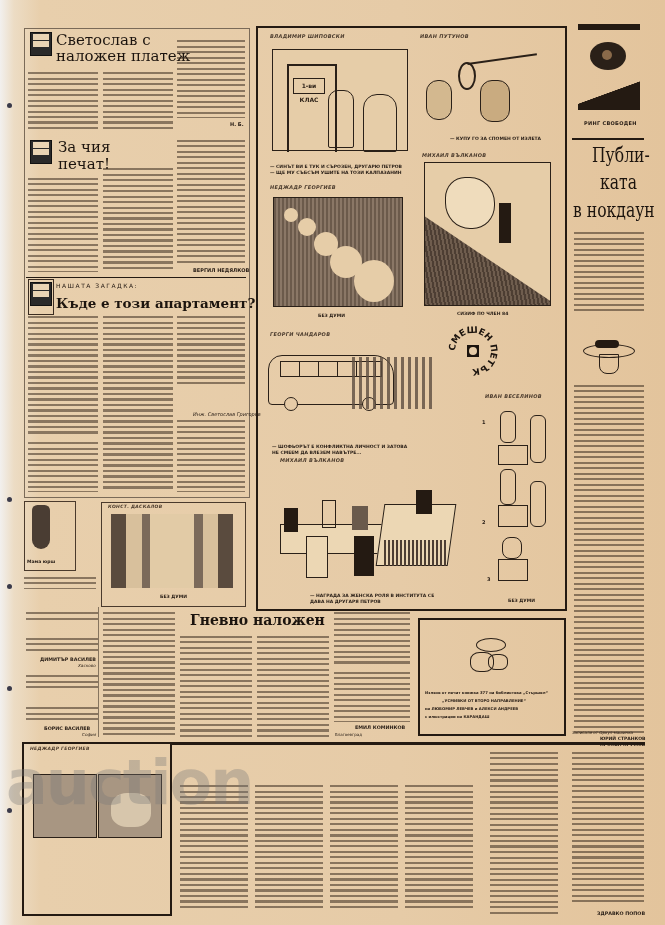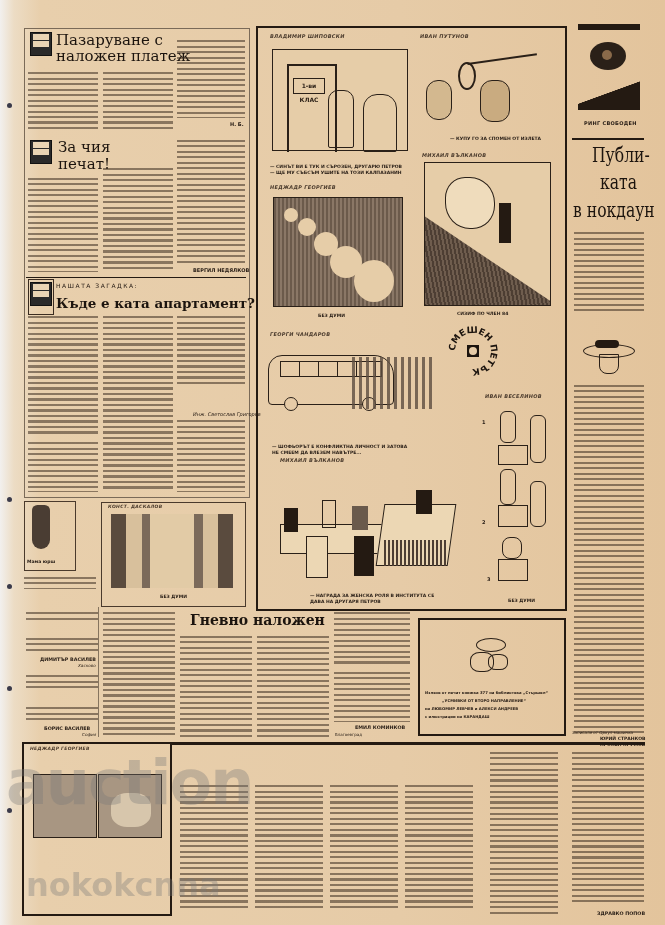--- a/index.html
+++ b/index.html
@@ -32,21 +32,21 @@
   <div class="hole" style="top:584px"></div>
   <div class="hole" style="top:686px"></div>
   <div class="hole" style="top:808px"></div>
 
   <div class="box" style="left:24px;top:28px;width:224px;height:468px;border-color:#7a6a58;"></div>
 
   <div class="logo" style="left:30px;top:32px;">
       <i></i>
       <i></i>
     </div>
-  <div class="hd" style="left:56px;top:31px;font-size:15px;">Пазаруване с</div>
+  <div class="hd" style="left:56px;top:31px;font-size:15px;">Светослав с</div>
   <div class="hd" style="left:56px;top:47px;font-size:15px;">наложен платеж</div>
   <div class="txt lines" style="left:28px;top:72px;width:70px;height:60px;"></div>
   <div class="txt lines" style="left:103px;top:72px;width:70px;height:60px;"></div>
   <div class="txt lines" style="left:177px;top:40px;width:68px;height:78px;"></div>
   <div class="cap" style="left:230px;top:121px;">Н. Б.</div>
 
   <div class="logo" style="left:30px;top:140px;">
       <i></i>
       <i></i>
     </div>
@@ -57,21 +57,21 @@
   <div class="txt lines" style="left:177px;top:140px;width:68px;height:126px;"></div>
   <div class="cap" style="left:193px;top:267px;font-size:5px;">ВЕРГИЛ НЕДЯЛКОВ</div>
   <div class="rule" style="left:26px;top:277px;width:220px;height:1px;"></div>
 
   <div class="box" style="left:28px;top:279px;width:24px;height:34px;"></div>
   <div class="logo" style="left:30px;top:282px;">
       <i></i>
       <i></i>
     </div>
   <div class="cap" style="left:56px;top:282px;font-size:6px;font-weight:normal;letter-spacing:1.5px;">НАШАТА ЗАГАДКА:</div>
-  <div class="hd" style="left:56px;top:295px;font-size:13.5px;font-weight:bold;">Къде е ката апартамент?</div>
+  <div class="hd" style="left:56px;top:295px;font-size:13.5px;font-weight:bold;">Къде е този апартамент?</div>
   <div class="txt lines" style="left:28px;top:316px;width:70px;height:120px;"></div>
   <div class="txt lines" style="left:103px;top:316px;width:70px;height:176px;"></div>
   <div class="txt lines" style="left:177px;top:316px;width:68px;height:70px;"></div>
   <div class="cap" style="left:193px;top:411px;font-weight:normal;font-style:italic;">Инж. Светослав Григоров</div>
   <div class="txt lines" style="left:177px;top:420px;width:68px;height:72px;"></div>
   <div class="txt lines" style="left:28px;top:442px;width:70px;height:50px;"></div>
 
   <div class="box" style="left:24px;top:501px;width:50px;height:68px;border-color:#4a3a2c;"></div>
   <div class="fig dark" style="left:32px;top:505px;width:18px;height:44px;border-radius:6px 6px 10px 10px;"></div>
   <div class="cap" style="left:27px;top:559px;font-size:4.5px;">Мама  юрш</div>
@@ -236,14 +236,13 @@
 
   <div class="txt lines" style="left:180px;top:785px;width:68px;height:125px;"></div>
   <div class="txt lines" style="left:255px;top:785px;width:68px;height:125px;"></div>
   <div class="txt lines" style="left:330px;top:785px;width:68px;height:125px;"></div>
   <div class="txt lines" style="left:405px;top:785px;width:68px;height:125px;"></div>
   <div class="txt lines" style="left:490px;top:752px;width:68px;height:165px;"></div>
   <div class="txt lines" style="left:572px;top:752px;width:72px;height:150px;"></div>
   <div class="cap" style="left:597px;top:911px;font-size:4.8px;">ЗДРАВКО ПОПОВ</div>
 
   <div class="wm" style="left:6px;top:746px;font-size:62px;letter-spacing:-2px;">auction</div>
-  <div class="wm" style="left:26px;top:866px;font-size:32px;">nokokcnna</div>
 </div>
 
 </body></html>

